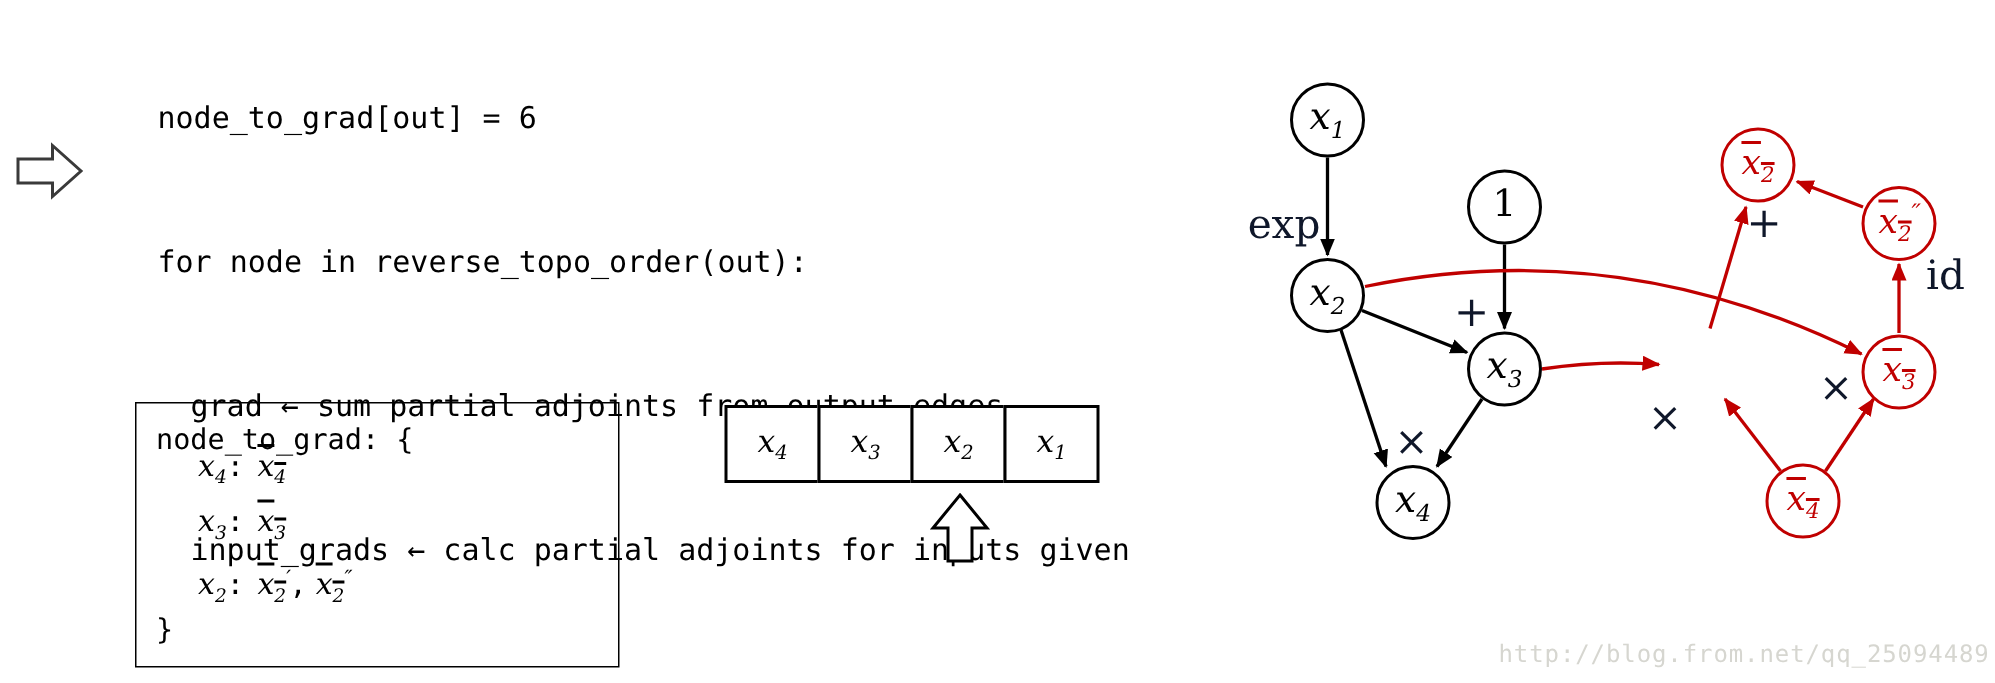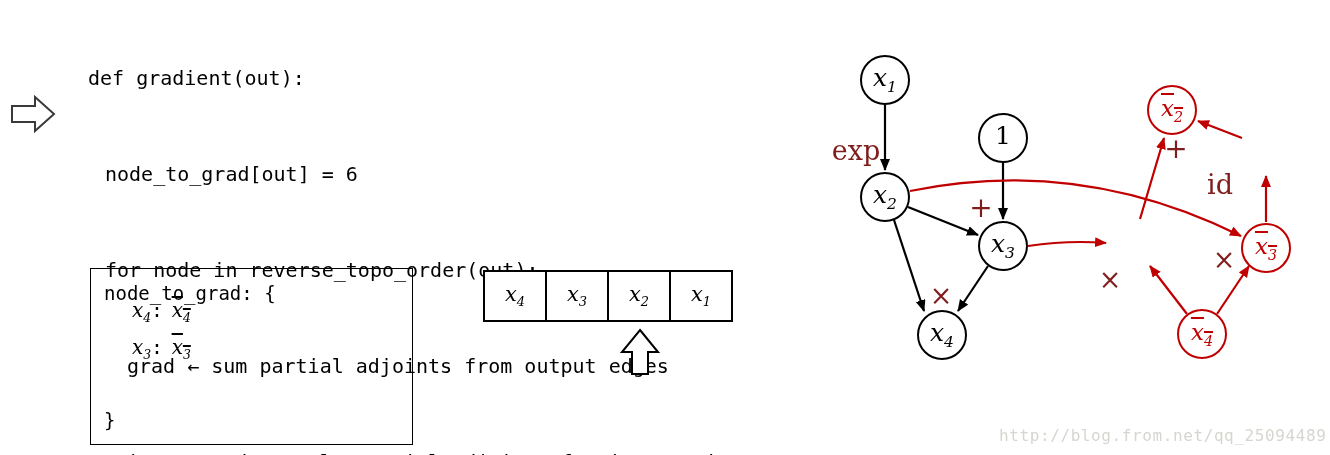--- a/index.html
+++ b/index.html
@@ -38,36 +38,35 @@
   
   .gnode{position:absolute;box-sizing:border-box;width:50px;height:50px;border:2px solid #000;
          border-radius:50%;background:#fff;display:flex;align-items:center;justify-content:center;
          font-family:"DejaVu Serif",serif;font-style:italic;font-size:25px;line-height:1;}
   .gnode sub{font-size:0.62em;}
   .gnode.red{border-color:#c00000;color:#c00000;font-size:23px;}
   .gnode.upright{font-style:normal;}
 
   
   .elabel{position:absolute;transform:translate(-50%,-50%);font-family:"DejaVu Serif",serif;
-          font-size:27px;color:#7f1d1d;white-space:nowrap;line-height:1;}
+          font-size:27px;color:#0f172a;white-space:nowrap;line-height:1;}
   .op{font-size:28px;}
 
   svg{position:absolute;left:0;top:0;}
 
   
   #watermark{position:absolute;left:999px;top:426px;font-family:"DejaVu Sans Mono",monospace;
              font-size:16px;letter-spacing:0.6px;color:#d6d6d0;white-space:nowrap;}
 </style>
 </head>
 <body>
 
 <div id="slide">
 
   <div id="code">
-    <div class="cl i1">def gradient(out):</div>
     <div class="cl i2">node_to_grad[out] = 6</div>
     <div class="cl i2">for node in reverse_topo_order(out):</div>
     <div class="cl i3">grad ← sum partial adjoints from output edges</div>
     <div class="cl i3">input_grads ← calc partial adjoints for inputs given</div>
     
     
     
   </div>
 
   <svg width="60" height="48" style="left:8px;top:92px">
@@ -78,20 +77,23 @@
     <div class="drow mono19" style="left:13px;top:13px">node_to_grad: {</div>
 
     <div class="drow" style="left:41px;top:29px">
       <span class="mi"><span>x</span><sub>4</sub></span><span class="colon">:</span><span class="mi"><span class="bar"><span>x</span><sub>4</sub></span><span class="pr"></span></span>
     </div>
 
     <div class="drow" style="left:41px;top:66px">
       <span class="mi"><span>x</span><sub>3</sub></span><span class="colon">:</span><span class="mi"><span class="bar"><span>x</span><sub>3</sub></span><span class="pr"></span></span>
     </div>
 
+    <div class="drow" style="left:41px;top:108px">
+      <span class="mi"><span>x</span><sub>2</sub></span><span class="colon">:</span><span class="mi"><span class="bar"><span>x</span><sub>2</sub></span><span class="pr">′</span></span><span class="vsep">,</span><span class="mi"><span class="bar"><span>x</span><sub>2</sub></span><span class="pr">′′</span></span>
+    </div>
 
     <div class="drow mono19" style="left:13px;top:140px">}</div>
   </div>
 
   <div id="queue">
     <div class="qcell">
         <span><span>x</span><sub>4</sub></span>
       </div>
     <div class="qcell">
         <span><span>x</span><sub>3</sub></span>
@@ -147,30 +149,33 @@
   <div class="gnode" style="left:978px;top:221px">
     <span><span>x</span><sub>3</sub></span>
   </div>
   <div class="gnode" style="left:917px;top:310px">
     <span><span>x</span><sub>4</sub></span>
   </div>
 
   <div class="gnode red" style="left:1147px;top:85px">
     <span><span class="bar"><span>x</span><sub>2</sub></span><span class="pr"></span></span>
   </div>
+  <div class="gnode red" style="left:1241px;top:124px">
+    <span><span class="bar"><span>x</span><sub>2</sub></span><span class="pr">′′</span></span>
+  </div>
   <div class="gnode red" style="left:1241px;top:223px">
     <span><span class="bar"><span>x</span><sub>3</sub></span><span class="pr"></span></span>
   </div>
   <div class="gnode red" style="left:1177px;top:309px">
     <span><span class="bar"><span>x</span><sub>4</sub></span><span class="pr"></span></span>
   </div>
 
   <div class="elabel" style="left:856px;top:150px">exp</div>
   <div class="elabel op" style="left:981px;top:208px">+</div>
   <div class="elabel" style="left:941px;top:295px">×</div>
   <div class="elabel op" style="left:1176px;top:149px">+</div>
   <div class="elabel" style="left:1110px;top:279px">×</div>
   <div class="elabel" style="left:1224px;top:259px">×</div>
-  <div class="elabel" style="left:1220px;top:184px">id</div>
+  <div class="elabel" style="left:1297px;top:184px">id</div>
 
   <div id="watermark">http://blog.from.net/qq_25094489</div>
 
 </div>
 
 </body></html>

